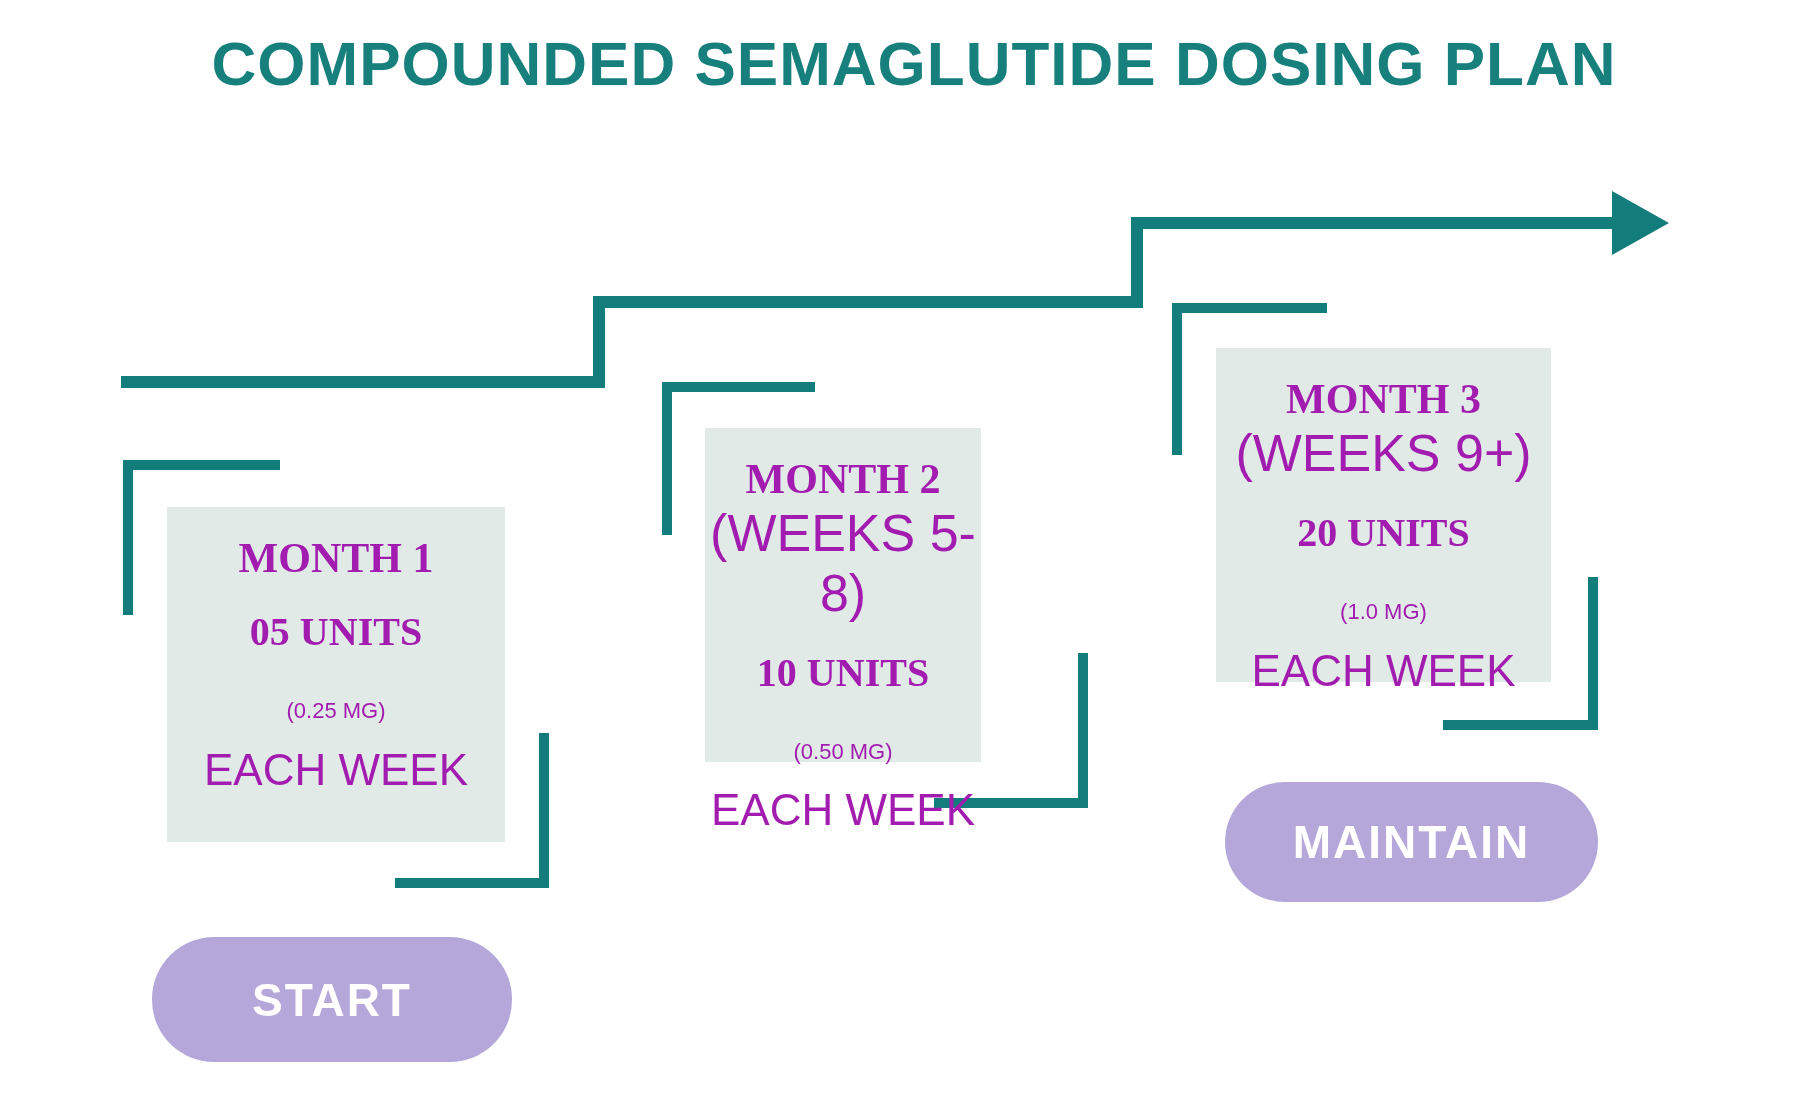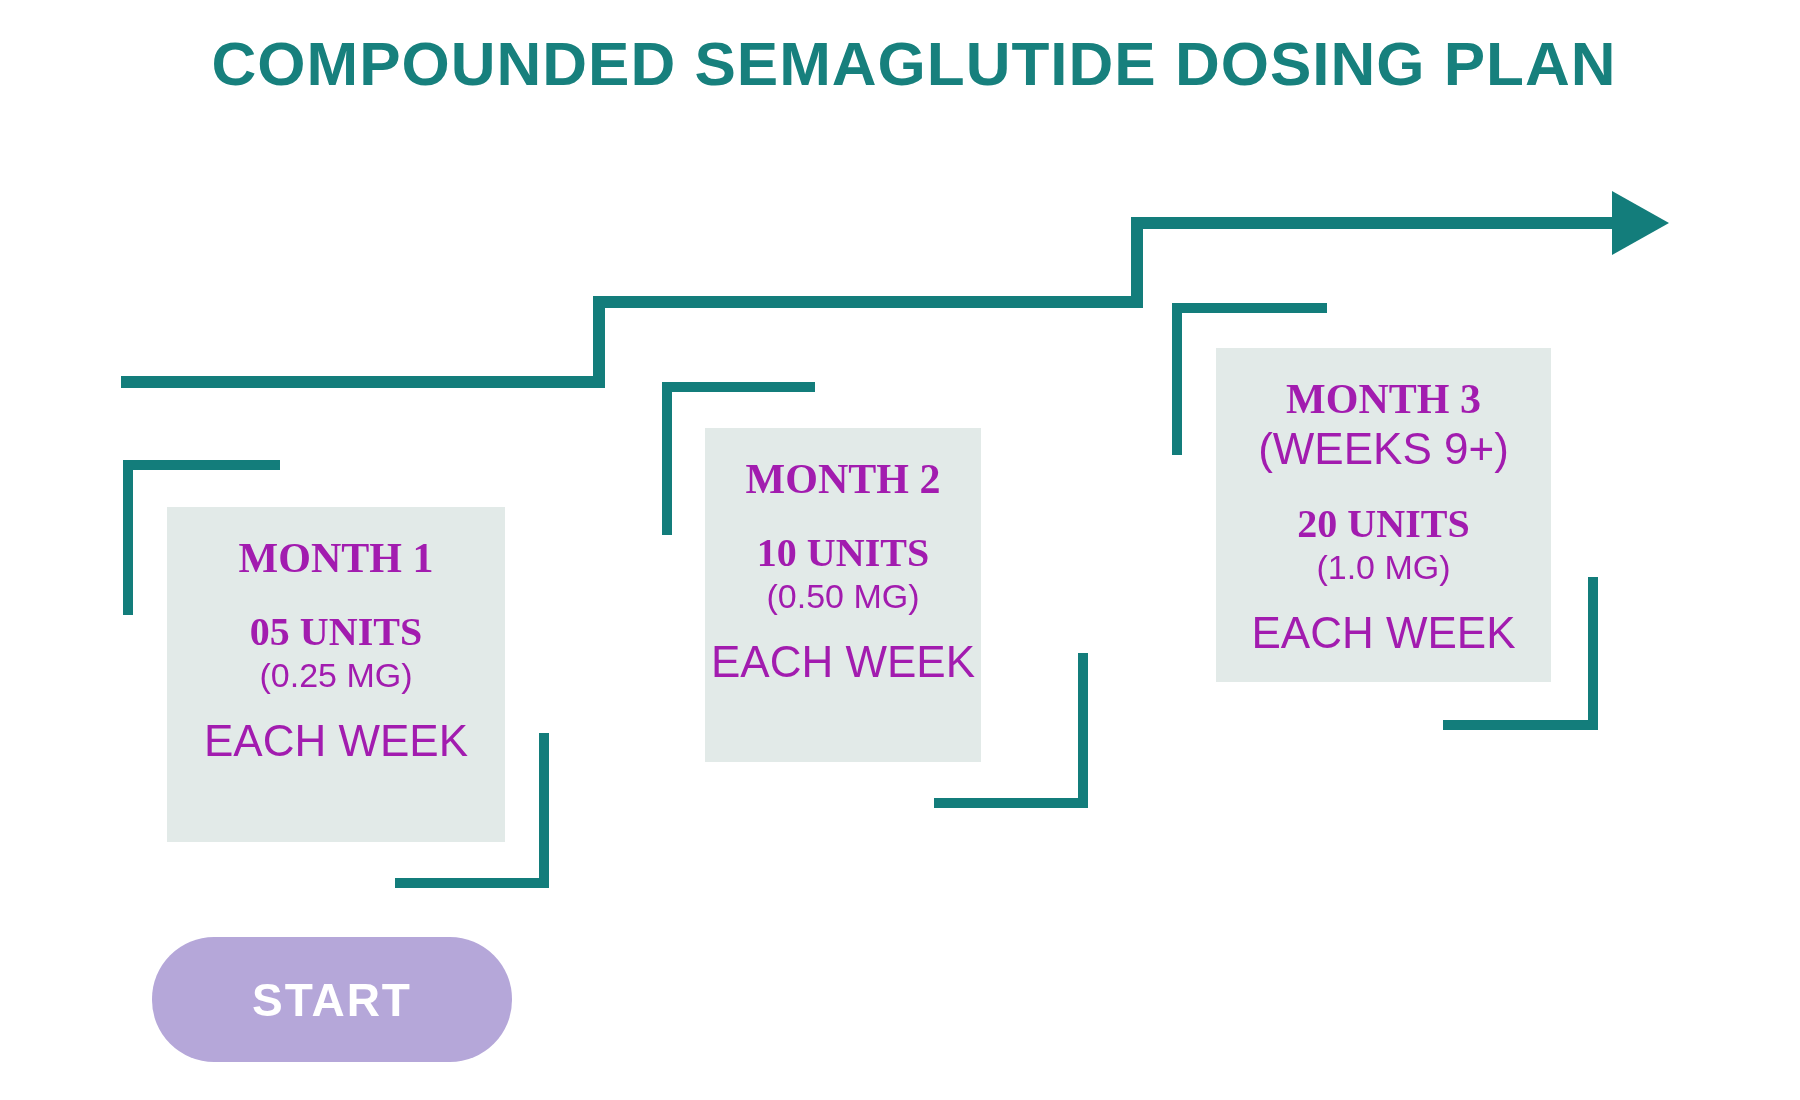--- a/index.html
+++ b/index.html
@@ -26,26 +26,26 @@
   
   .card {
     position:absolute; background:#e2eae8; color:#a21caf;
     display:flex; flex-direction:column; align-items:center;
     text-align:center; box-sizing:border-box;
   }
   .month {
     font-family:"Liberation Serif", serif; font-weight:bold;
     font-size:42px; line-height:1.2; margin-top:26px;
   }
-  .weeks { font-size:44px; line-height:1.15; }
+  .weeks { font-size:52px; line-height:1.15; }
   .units {
     font-family:"Liberation Serif", serif; font-weight:bold;
     font-size:40px; line-height:1.15; margin-top:26px;
   }
-  .mg { font-size:34px; line-height:1.2; }
+  .mg { font-size:22px; line-height:1.2;margin-top:43px; }
   .freq { font-size:44px; line-height:1.15; margin-top:20px; }
   
   .pill {
     position:absolute; border:none; cursor:pointer;
     background:#b5a7d9; color:#ffffff; border-radius:62px;
     display:flex; align-items:center; justify-content:center;
     font-family:"Liberation Sans", sans-serif;
     font-weight:bold; font-size:46px; letter-spacing:2px;
   }
 </style>
@@ -80,28 +80,30 @@
 
   <section class="card" style="left:167px; top:507px; width:338px; height:335px;">
     <div class="month">MONTH 1</div>
     <div class="units">05 UNITS</div>
     <div class="mg">(0.25 MG)</div>
     <div class="freq">EACH WEEK</div>
   </section>
 
   <section class="card" style="left:705px; top:428px; width:276px; height:334px;">
     <div class="month">MONTH 2</div>
+    <div class="weeks">(WEEKS 5-8)</div>
     <div class="units">10 UNITS</div>
     <div class="mg">(0.50 MG)</div>
     <div class="freq">EACH WEEK</div>
   </section>
 
   <section class="card" style="left:1216px; top:348px; width:335px; height:334px;">
     <div class="month">MONTH 3</div>
     <div class="weeks">(WEEKS 9+)</div>
     <div class="units">20 UNITS</div>
     <div class="mg">(1.0 MG)</div>
     <div class="freq">EACH WEEK</div>
   </section>
 
   <button class="pill" style="left:152px; top:937px; width:360px; height:125px;">START</button>
+  <button class="pill" style="left:1225px; top:782px; width:373px; height:120px;">MAINTAIN</button>
 
 </div>
 
 </body></html>

